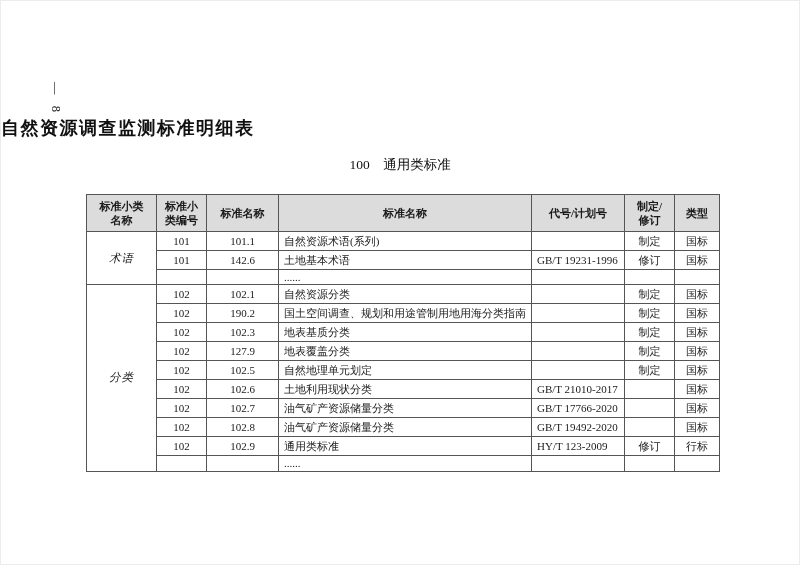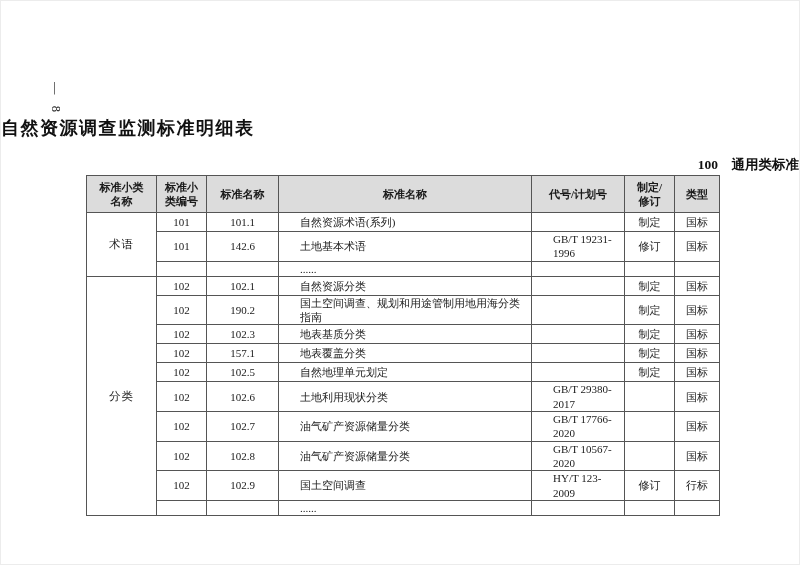--- a/index.html
+++ b/index.html
@@ -29,28 +29,28 @@
     position: absolute;
     top: 115px; left: 0; width: 100%;
     font-size: 18px;
     font-weight: bold;
     letter-spacing: 1.5px;
     color: #111111;
   }
   .doc-subtitle {
     position: absolute;
     top: 155px; left: 0; width: 100%;
-    text-align: right;
+    text-align: center;
     font-size: 13.5px;
-    font-weight: bold;
+    font-weight: normal;
     color: #111111;
   }
   table.std-table {
     position: absolute;
-    left: 85px; top: 174px;
+    left: 85px; top: 193px;
     width: 633px;
     border-collapse: collapse;
     table-layout: fixed;
   }
   .std-table th, .std-table td {
     border: 1px solid #555555;
     font-size: 11px;
     padding: 0 2px;
     text-align: center;
     vertical-align: middle;
@@ -61,25 +61,26 @@
     background: #dcdcdc;
     height: 37px;
     font-weight: bold;
     white-space: pre-line;
     font-size: 11px;
   }
   .std-table tbody td { height: 19px; background: #ffffff; }
   .std-table tbody tr.row-ellipsis td { height: 15px; }
   .std-table td.c-name, .std-table td.c-plan {
     text-align: left;
-    padding-left: 21px;
+    padding-left: 5px;
   }
   .std-table td.c-group {
     font-size: 11.5px;
     letter-spacing: 1px;
+    font-style: italic;
   }
 </style>
 </head>
 <body>
 
 <div class="sheet">
 
   <div class="page-number">— 8 —</div>
 
   <div class="doc-title">自然资源调查监测标准明细表</div>
@@ -158,62 +159,62 @@
       <tr>
         <td>102</td>
         <td>102.3</td>
         <td class="c-name">地表基质分类</td>
         <td class="c-plan"></td>
         <td>制定</td>
         <td>国标</td>
       </tr>
       <tr>
         <td>102</td>
-        <td>157.1</td>
+        <td>127.9</td>
         <td class="c-name">地表覆盖分类</td>
         <td class="c-plan"></td>
         <td>制定</td>
         <td>国标</td>
       </tr>
       <tr>
         <td>102</td>
         <td>102.5</td>
         <td class="c-name">自然地理单元划定</td>
         <td class="c-plan"></td>
         <td>制定</td>
         <td>国标</td>
       </tr>
       <tr>
         <td>102</td>
         <td>102.6</td>
         <td class="c-name">土地利用现状分类</td>
-        <td class="c-plan">GB/T 29380-2017</td>
+        <td class="c-plan">GB/T 21010-2017</td>
         <td></td>
         <td>国标</td>
       </tr>
       <tr>
         <td>102</td>
         <td>102.7</td>
         <td class="c-name">油气矿产资源储量分类</td>
         <td class="c-plan">GB/T 17766-2020</td>
         <td></td>
         <td>国标</td>
       </tr>
       <tr>
         <td>102</td>
         <td>102.8</td>
         <td class="c-name">油气矿产资源储量分类</td>
-        <td class="c-plan">GB/T 10567-2020</td>
+        <td class="c-plan">GB/T 19492-2020</td>
         <td></td>
         <td>国标</td>
       </tr>
       <tr>
         <td>102</td>
         <td>102.9</td>
-        <td class="c-name">国土空间调查</td>
+        <td class="c-name">通用类标准</td>
         <td class="c-plan">HY/T 123-2009</td>
         <td>修订</td>
         <td>行标</td>
       </tr>
       <tr class="row-ellipsis">
         <td></td>
         <td></td>
         <td class="c-name">......</td>
         <td class="c-plan"></td>
         <td></td>

